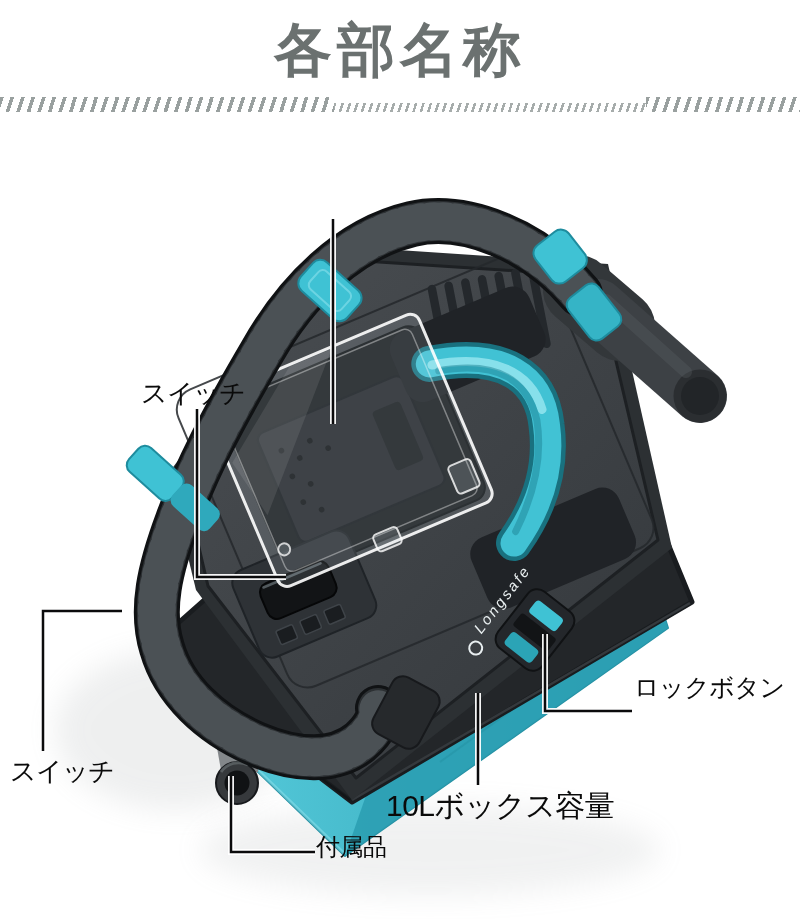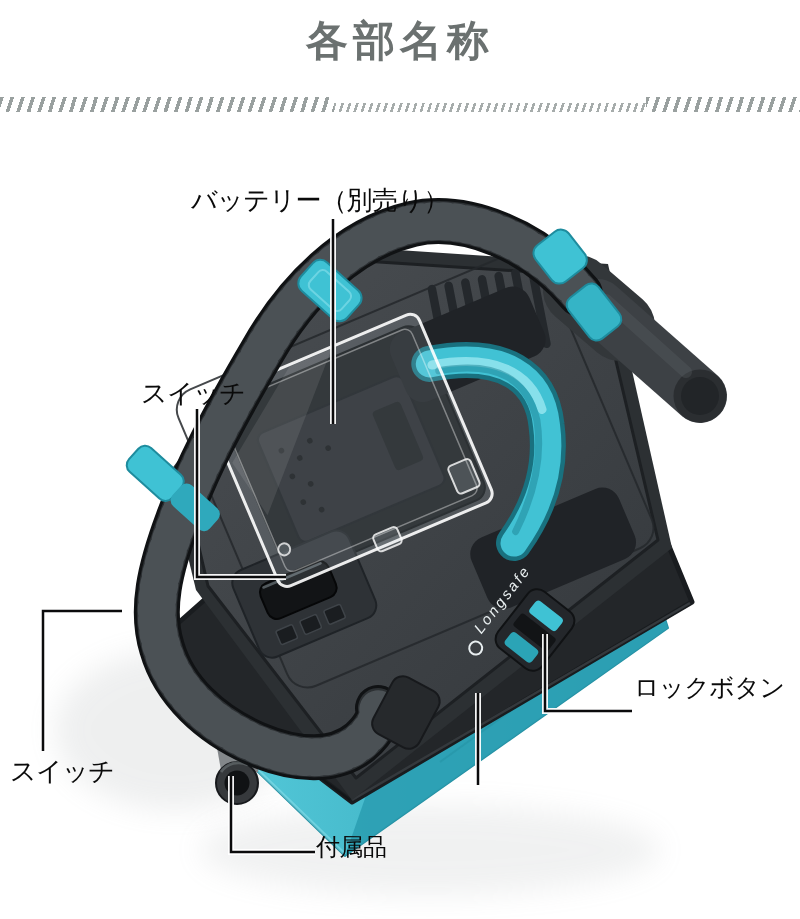--- a/index.html
+++ b/index.html
@@ -1,19 +1,19 @@
 <!DOCTYPE html>
 <html><head>
 <meta charset="utf-8">
 <style>
   html,body{margin:0;padding:0;background:#fff;}
   .page{position:relative;width:800px;height:919px;background:#ffffff;overflow:hidden;
         font-family:"Liberation Sans","DejaVu Sans",sans-serif;}
   .page-title{position:absolute;left:0;top:18px;width:800px;margin:0;text-align:center;
-        font-size:42px;font-weight:bold;color:#6b7170;letter-spacing:5px;line-height:1.1;}
+        font-size:58px;font-weight:bold;color:#6b7170;letter-spacing:5px;line-height:1.1;}
   .divider{position:absolute;left:0;top:94px;width:800px;height:24px;}
   .divider .seg{position:absolute;}
   .seg-left{left:0;top:3px;width:334px;height:15px;
         background:repeating-linear-gradient(108deg,#99a09f 0 3.5px,transparent 3.5px 10px);}
   .seg-mid{left:334px;top:9px;width:312px;height:9px;
         background:repeating-linear-gradient(108deg,#a6acab 0 2.5px,transparent 2.5px 7px);}
   .seg-right{left:646px;top:3px;width:154px;height:15px;
         background:repeating-linear-gradient(108deg,#99a09f 0 3.5px,transparent 3.5px 10px);}
   .scene{position:absolute;left:0;top:0;width:800px;height:919px;}
   .lbl{position:absolute;color:#0a0a0a;white-space:nowrap;line-height:1.1;letter-spacing:-0.5px;}
@@ -200,19 +200,19 @@
       <path d="M122,611 H43 V751" stroke="#0b0b0c" stroke-width="2.5"></path>
       <path d="M545,634 V711 H632" stroke="#ffffff" stroke-width="6" opacity="0.95"></path>
       <path d="M545,634 V711 H632" stroke="#0b0b0c" stroke-width="2.5"></path>
       <path d="M478,693 V785" stroke="#ffffff" stroke-width="6" opacity="0.95"></path>
       <path d="M478,693 V785" stroke="#0b0b0c" stroke-width="2.5"></path>
       <path d="M231,776 V852 H315" stroke="#ffffff" stroke-width="6" opacity="0.95"></path>
       <path d="M231,776 V852 H315" stroke="#0b0b0c" stroke-width="2.5"></path>
     </g>
   </svg>
 
-  <div class="lbl lbl-battery">バッテリー（別売り）</div>
   <div class="lbl lbl-switch-top">スイッチ</div>
   <div class="lbl lbl-switch-side">スイッチ</div>
   <div class="lbl lbl-lock">ロックボタン</div>
+  <div class="lbl lbl-box">10Lボックス容量</div>
   <div class="lbl lbl-accessory">付属品</div>
 
 </div>
 
 </body></html>

